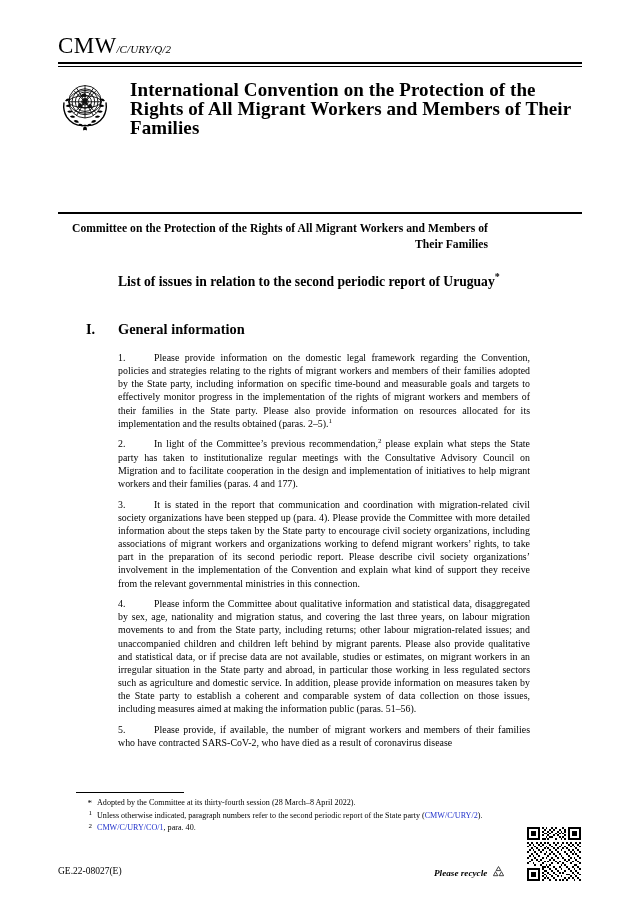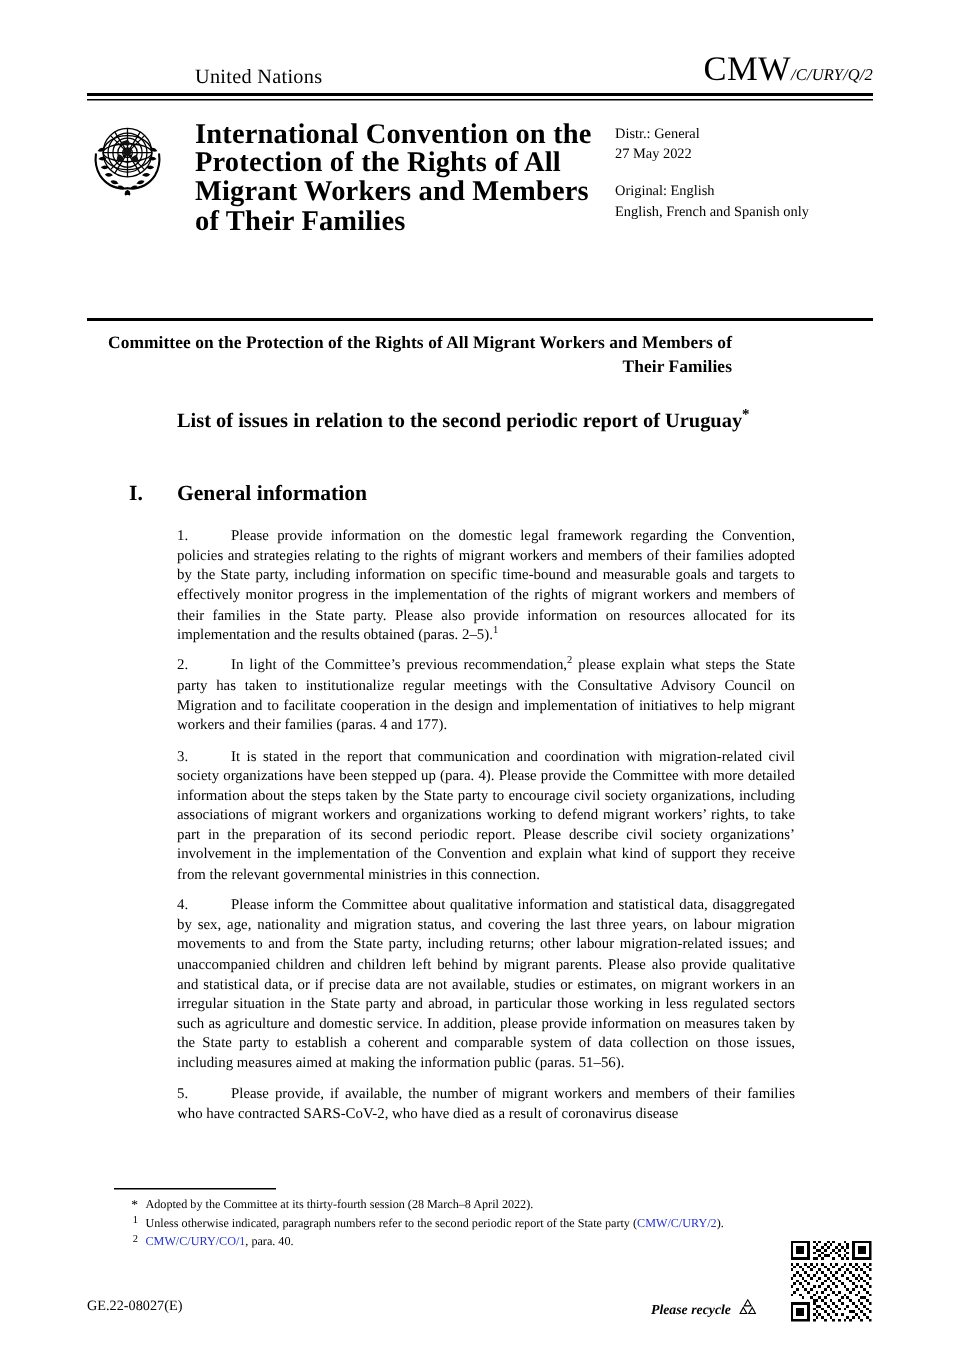--- a/index.html
+++ b/index.html
@@ -240,21 +240,20 @@
   }
 </style>
 </head>
 <body>
 
 <div class="page">
 
   <div class="masthead">
 
     <div class="mast-top">
-      <div class="un-name">United Nations</div>
       <div class="doc-symbol">
         <span class="sym-main">CMW</span><span class="sym-sub">/C/URY/Q/2</span>
       </div>
     </div>
 
     <div class="rule-thick"></div>
     <div class="rule-thin"></div>
 
     <div class="mast-body">
       <div class="emblem-col">
@@ -298,27 +297,20 @@
             <path d="M71 77 q-6 -3 -10 3 q7 3 10 -3 z"></path>
             <path d="M62 83 q-6 -2 -9 4 q7 2 9 -4 z"></path>
             <path d="M50 88 q-5 3 -3 7 q5 -1 6 -5 z"></path>
             <path d="M50 88 q5 3 3 7 q-5 -1 -6 -5 z"></path>
           </g>
         </svg>
       </div>
 
       <div class="conv-title">International Convention on the Protection of the Rights of All Migrant Workers and Members of Their Families</div>
 
-      <div class="distr-col">
-        <div>Distr.: General</div>
-        <div>27 May 2022</div>
-        <div class="distr-gap"></div>
-        <div>Original: English</div>
-        <div>English, French and Spanish only</div>
-      </div>
     </div>
   </div>
 
   <div class="mid-rule-thick"></div>
 
   <div class="committee">Committee on the Protection of the Rights of All Migrant Workers and Members of Their Families</div>
 
   <div class="doc-title">
     <span>List of issues in relation to the second periodic report of Uruguay</span><span class="star">*</span>
   </div>

